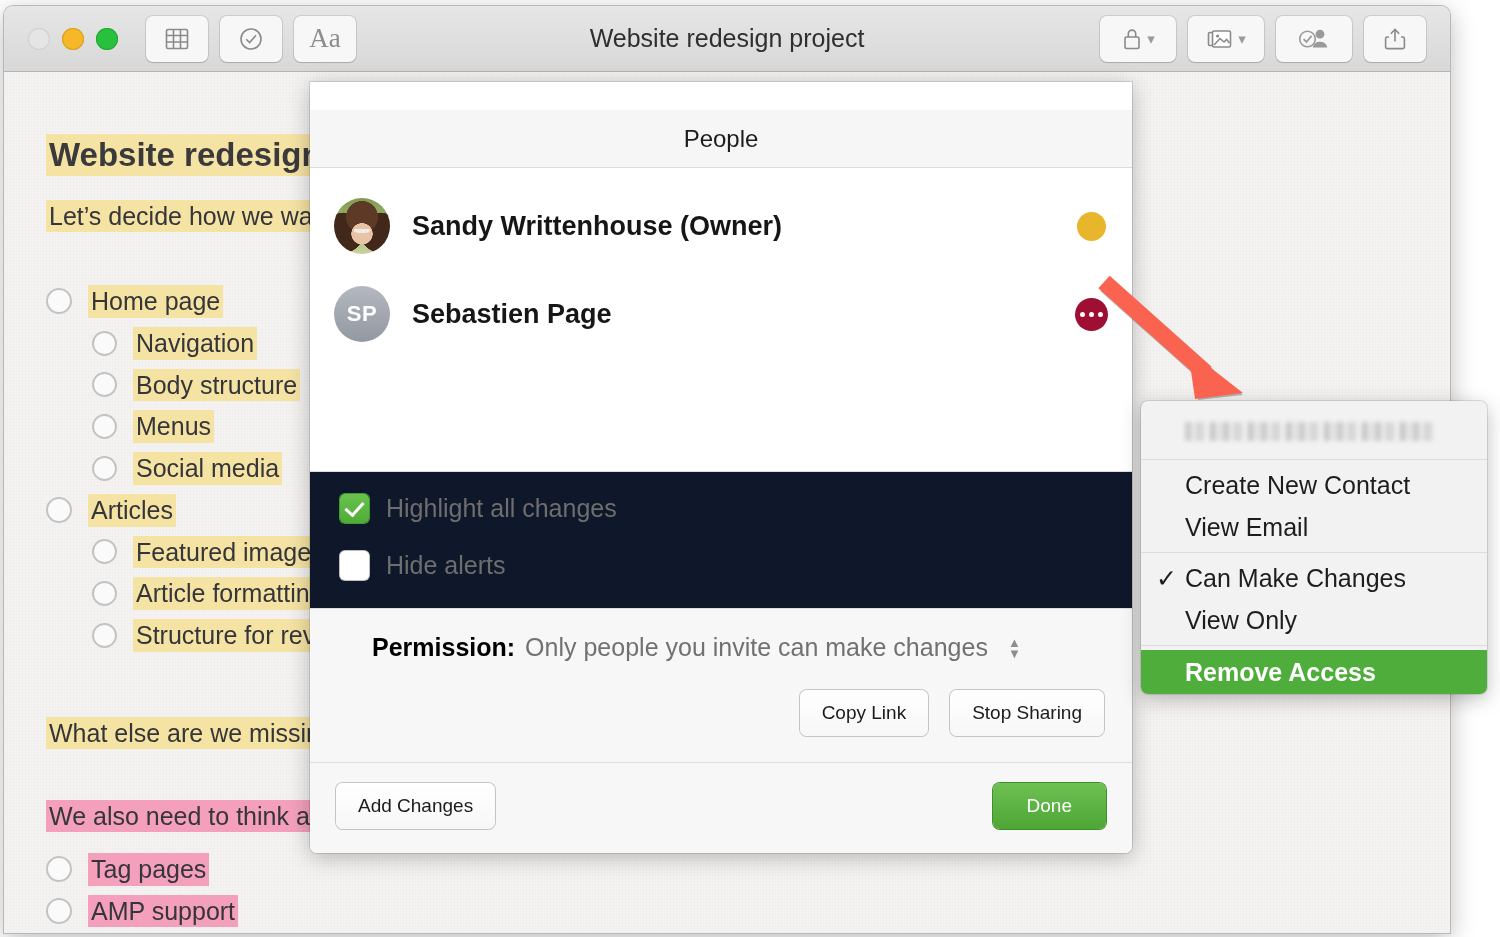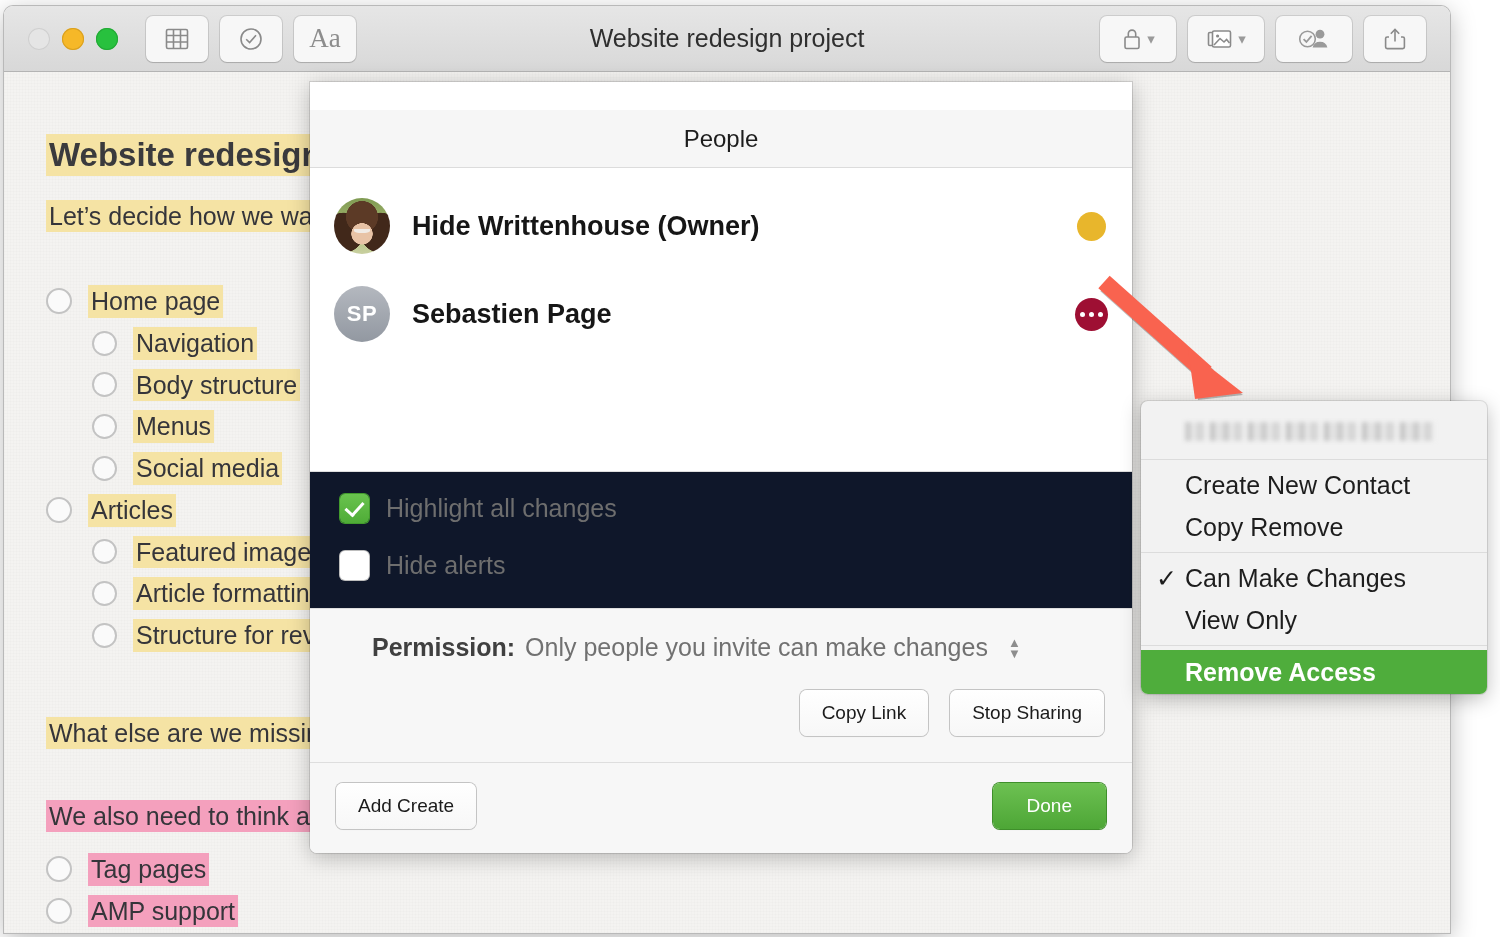--- a/index.html
+++ b/index.html
@@ -274,21 +274,21 @@
     transform: rotate(42deg);
   }
 
   .perm-block { background: #f7f7f7; padding: 24px 28px 26px 28px; }
   .perm-row {
     display: flex; align-items: center;
     gap: 10px;
     margin-bottom: 28px;
     padding-left: 34px;
   }
-  .perm-label { font-size: 25px; font-weight: bold; color: #404040; }
+  .perm-label { font-size: 25px; font-weight: bold; color: #000000; }
   .perm-value { font-size: 25px; color: #717171; }
   .stepper {
     display: flex; flex-direction: column; align-items: center;
     gap: 2px; margin-left: 10px; color: #8d8d8d;
   }
   .stepper span { font-size: 13px; line-height: 9px; }
 
   .btn-row { display: flex; justify-content: flex-end; gap: 22px; }
 
   .btn {
@@ -535,21 +535,21 @@
     </div>
 
     <div class="sheet">
 
       <div class="sheet-head">People</div>
 
       <div class="people-list">
 
         <div class="person-row">
           <span class="avatar photo"></span>
-          <span class="person-name">Hide Writtenhouse (Owner)</span>
+          <span class="person-name">Sandy Writtenhouse (Owner)</span>
           <span class="status-dot"></span>
         </div>
 
         <div class="person-row">
           <span class="avatar initials">SP</span>
           <span class="person-name">Sebastien Page</span>
           <span class="more-badge">
             <i></i>
             <i></i>
             <i></i>
@@ -582,40 +582,40 @@
             <span>▼</span>
           </span>
         </div>
         <div class="btn-row">
           <div class="btn">Copy Link</div>
           <div class="btn">Stop Sharing</div>
         </div>
       </div>
 
       <div class="sheet-foot">
-        <div class="btn">Add Create</div>
+        <div class="btn">Add Changes</div>
         <div class="btn green">Done</div>
       </div>
 
     </div>
   </div>
 
   <div class="ctx-menu">
 
     <div class="ctx-redacted">
       <span class="blur"></span>
     </div>
 
     <div class="ctx-div"></div>
 
     <div class="ctx-item">
       <span>Create New Contact</span>
     </div>
     <div class="ctx-item">
-      <span>Copy Remove</span>
+      <span>View Email</span>
     </div>
 
     <div class="ctx-div"></div>
 
     <div class="ctx-item">
       <span class="check">✓</span>
       <span>Can Make Changes</span>
     </div>
     <div class="ctx-item">
       <span>View Only</span>

